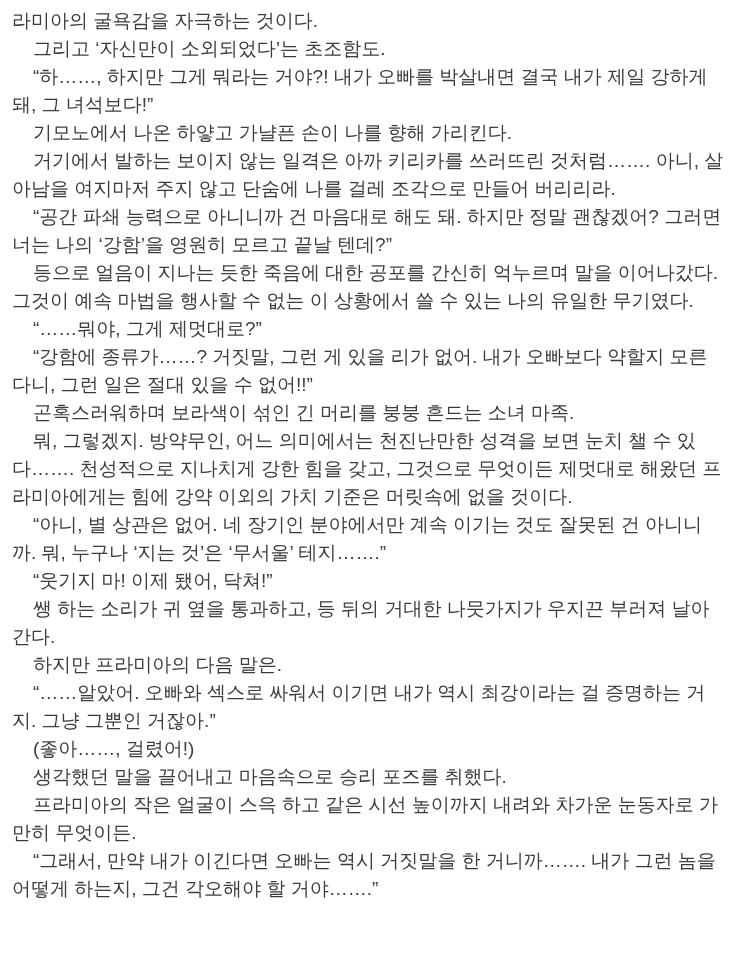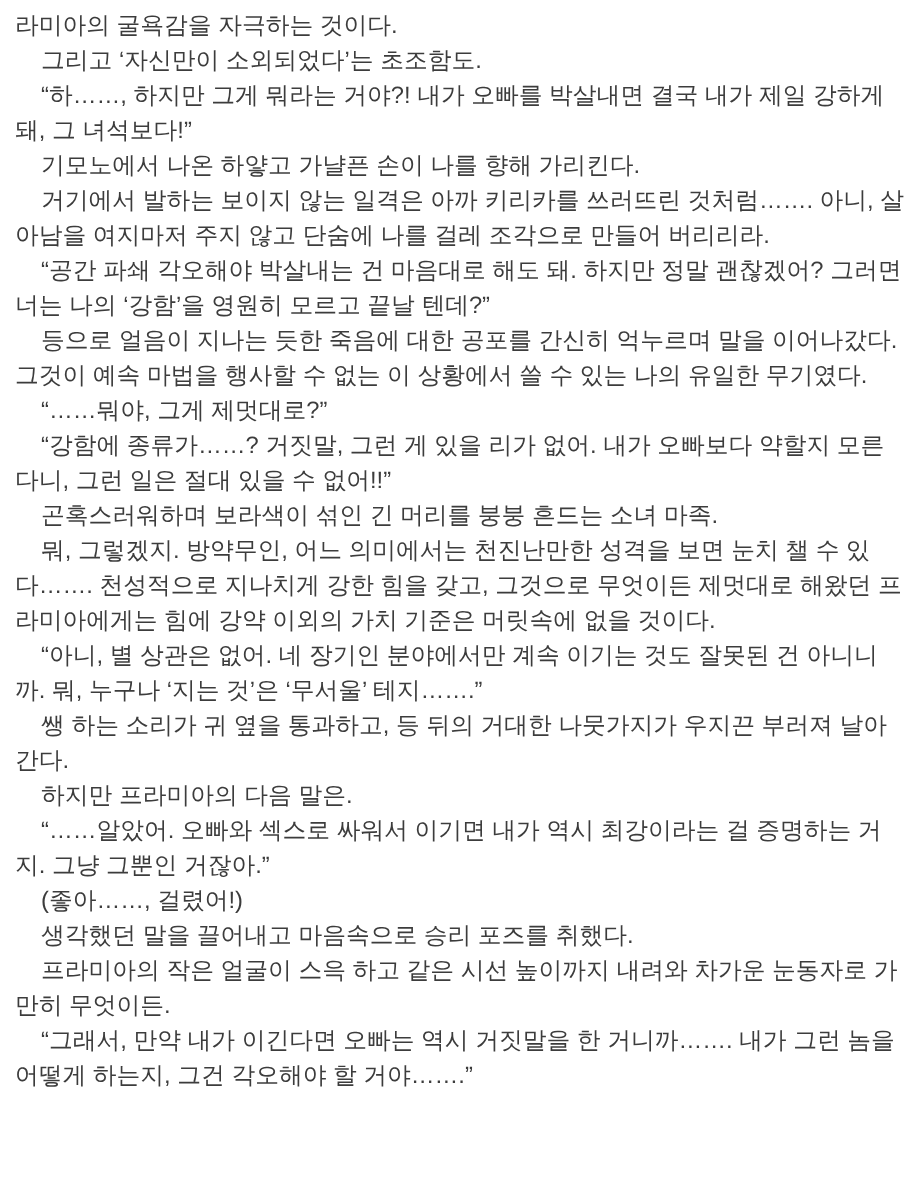--- a/index.html
+++ b/index.html
@@ -32,27 +32,28 @@
 </head>
 <body>
 
 <div class="page">
   <div id="text-body">
       <p>라미아의 굴욕감을 자극하는 것이다.</p>
       <p class="indent">그리고 ‘자신만이 소외되었다’는 초조함도.</p>
       <p class="indent">“하……, 하지만 그게 뭐라는 거야?! 내가 오빠를 박살내면 결국 내가 제일 강하게 돼, 그 녀석보다!”</p>
       <p class="indent">기모노에서 나온 하얗고 가냘픈 손이 나를 향해 가리킨다.</p>
       <p class="indent">거기에서 발하는 보이지 않는 일격은 아까 키리카를 쓰러뜨린 것처럼……. 아니, 살아남을 여지마저 주지 않고 단숨에 나를 걸레 조각으로 만들어 버리리라.</p>
-      <p class="indent">“공간 파쇄 각오해야 박살내는 건 마음대로 해도 돼. 하지만 정말 괜찮겠어? 그러면 너는 나의 ‘강함’을 영원히 모르고 끝날 텐데?”</p>
+      <p class="indent">“공간 파쇄 능력으로 아니니까 건 마음대로 해도 돼. 하지만 정말 괜찮겠어? 그러면 너는 나의 ‘강함’을 영원히 모르고 끝날 텐데?”</p>
       <p class="indent">등으로 얼음이 지나는 듯한 죽음에 대한 공포를 간신히 억누르며 말을 이어나갔다. 그것이 예속 마법을 행사할 수 없는 이 상황에서 쓸 수 있는 나의 유일한 무기였다.</p>
       <p class="indent">“……뭐야, 그게 제멋대로?”</p>
       <p class="indent">“강함에 종류가……? 거짓말, 그런 게 있을 리가 없어. 내가 오빠보다 약할지 모른다니, 그런 일은 절대 있을 수 없어!!”</p>
       <p class="indent">곤혹스러워하며 보라색이 섞인 긴 머리를 붕붕 흔드는 소녀 마족.</p>
       <p class="indent">뭐, 그렇겠지. 방약무인, 어느 의미에서는 천진난만한 성격을 보면 눈치 챌 수 있다……. 천성적으로 지나치게 강한 힘을 갖고, 그것으로 무엇이든 제멋대로 해왔던 프라미아에게는 힘에 강약 이외의 가치 기준은 머릿속에 없을 것이다.</p>
       <p class="indent">“아니, 별 상관은 없어. 네 장기인 분야에서만 계속 이기는 것도 잘못된 건 아니니까. 뭐, 누구나 ‘지는 것’은 ‘무서울’ 테지…….”</p>
+      <p class="indent">“웃기지 마! 이제 됐어, 닥쳐!”</p>
       <p class="indent">쌩 하는 소리가 귀 옆을 통과하고, 등 뒤의 거대한 나뭇가지가 우지끈 부러져 날아간다.</p>
       <p class="indent">하지만 프라미아의 다음 말은.</p>
       <p class="indent">“……알았어. 오빠와 섹스로 싸워서 이기면 내가 역시 최강이라는 걸 증명하는 거지. 그냥 그뿐인 거잖아.”</p>
       <p class="indent">(좋아……, 걸렸어!)</p>
       <p class="indent">생각했던 말을 끌어내고 마음속으로 승리 포즈를 취했다.</p>
       <p class="indent">프라미아의 작은 얼굴이 스윽 하고 같은 시선 높이까지 내려와 차가운 눈동자로 가만히 무엇이든.</p>
       <p class="indent">“그래서, 만약 내가 이긴다면 오빠는 역시 거짓말을 한 거니까……. 내가 그런 놈을 어떻게 하는지, 그건 각오해야 할 거야…….”</p>
     </div>
 </div>
 

